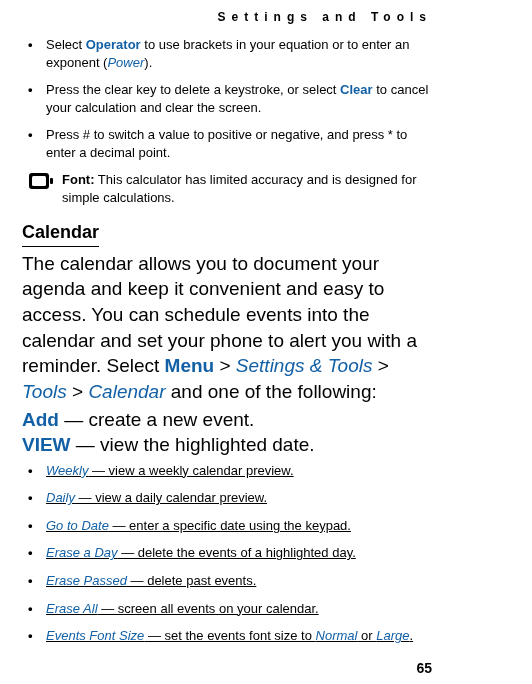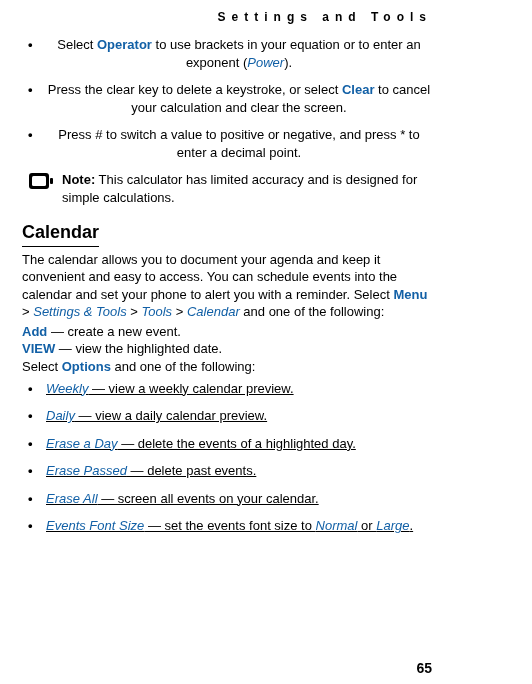--- a/index.html
+++ b/index.html
@@ -27,21 +27,20 @@
     font-family: "Trebuchet MS", Arial, sans-serif;
   }
   .body-text {
     font-size: 13px;
     line-height: 1.35;
   }
   ul.bullets {
     list-style: none;
     padding-left: 0;
     margin: 0 0 10px 0;
-    text-align: center;
   }
   ul.bullets > li {
     position: relative;
     padding-left: 24px;
     margin: 0 0 10px 0;
   }
   ul.bullets > li::before {
     content: "•";
     position: absolute;
     left: 6px;
@@ -77,21 +76,21 @@
   h2.section {
     font-family: "Trebuchet MS", Arial, sans-serif;
     font-size: 18px;
     font-weight: 700;
     margin: 0 0 2px 0;
     padding-bottom: 1px;
     border-bottom: 1px solid #000;
     display: inline-block;
   }
   .para {
-    font-size: 13px;
+    font-size: 19px;
     line-height: 1.35;
     margin: 2px 0 2px 0;
   }
   .tight { margin: 0; }
   ul.opts {
     list-style: none;
     padding-left: 0;
     margin: 4px 0 0 0;
     text-decoration: underline;
   }
@@ -143,43 +142,41 @@
 
     <div class="note-row">
       <span class="note-icon">
         <svg viewBox="0 0 26 22" width="26" height="22">
           <rect x="1" y="2" width="20" height="16" rx="3" ry="3" fill="#000"></rect>
           <rect x="4" y="5" width="14" height="10" rx="1.5" ry="1.5" fill="#fff"></rect>
           <rect x="22" y="7" width="3" height="6" rx="1" fill="#000"></rect>
         </svg>
       </span>
       <div class="note-text">
-        <b>Note:</b><span> This calculator has limited accuracy and is designed for simple calculations.</span>
+        <b>Font:</b><span> This calculator has limited accuracy and is designed for simple calculations.</span>
       </div>
     </div>
 
     <h2 class="section">Calendar</h2>
 
     <p class="para">
       <span>The calendar allows you to document your agenda and keep it convenient and easy to access. You can schedule events into the calendar and set your phone to alert you with a reminder. Select </span><span class="blue-bold">Menu</span><span> &gt; </span><span class="blue-italic">Settings &amp; Tools</span><span> &gt; </span><span class="blue-italic">Tools</span><span> &gt; </span><span class="blue-italic">Calendar</span><span> and one of the following:</span>
     </p>
 
     <p class="para tight">
       <span class="blue-bold">Add</span><span> — create a new event.</span>
     </p>
     <p class="para tight">
       <span class="blue-bold">VIEW</span><span> — view the highlighted date.</span>
     </p>
-    <p class="para tight">
-      <span>Select </span><span class="blue-bold">Options</span><span> and one of the following:</span>
-    </p>
 
     <ul class="opts">
       <li><span class="blue-italic">Weekly</span><span> — view a weekly calendar preview.</span></li>
       <li><span class="blue-italic">Daily</span><span> — view a daily calendar preview.</span></li>
+      <li><span class="blue-italic">Go to Date</span><span>  — enter a specific date using the keypad.</span></li>
       <li><span class="blue-italic">Erase a Day</span><span> — delete the events of a highlighted day.</span></li>
       <li><span class="blue-italic">Erase Passed</span><span> — delete past events.</span></li>
       <li><span class="blue-italic">Erase All</span><span> — screen all events on your calendar.</span></li>
       <li>
         <span class="blue-italic">Events Font Size</span><span> — set the events font size to </span><span class="blue-italic">Normal</span><span> or </span><span class="blue-italic">Large</span><span>.</span>
       </li>
     </ul>
 
   </div>
 

